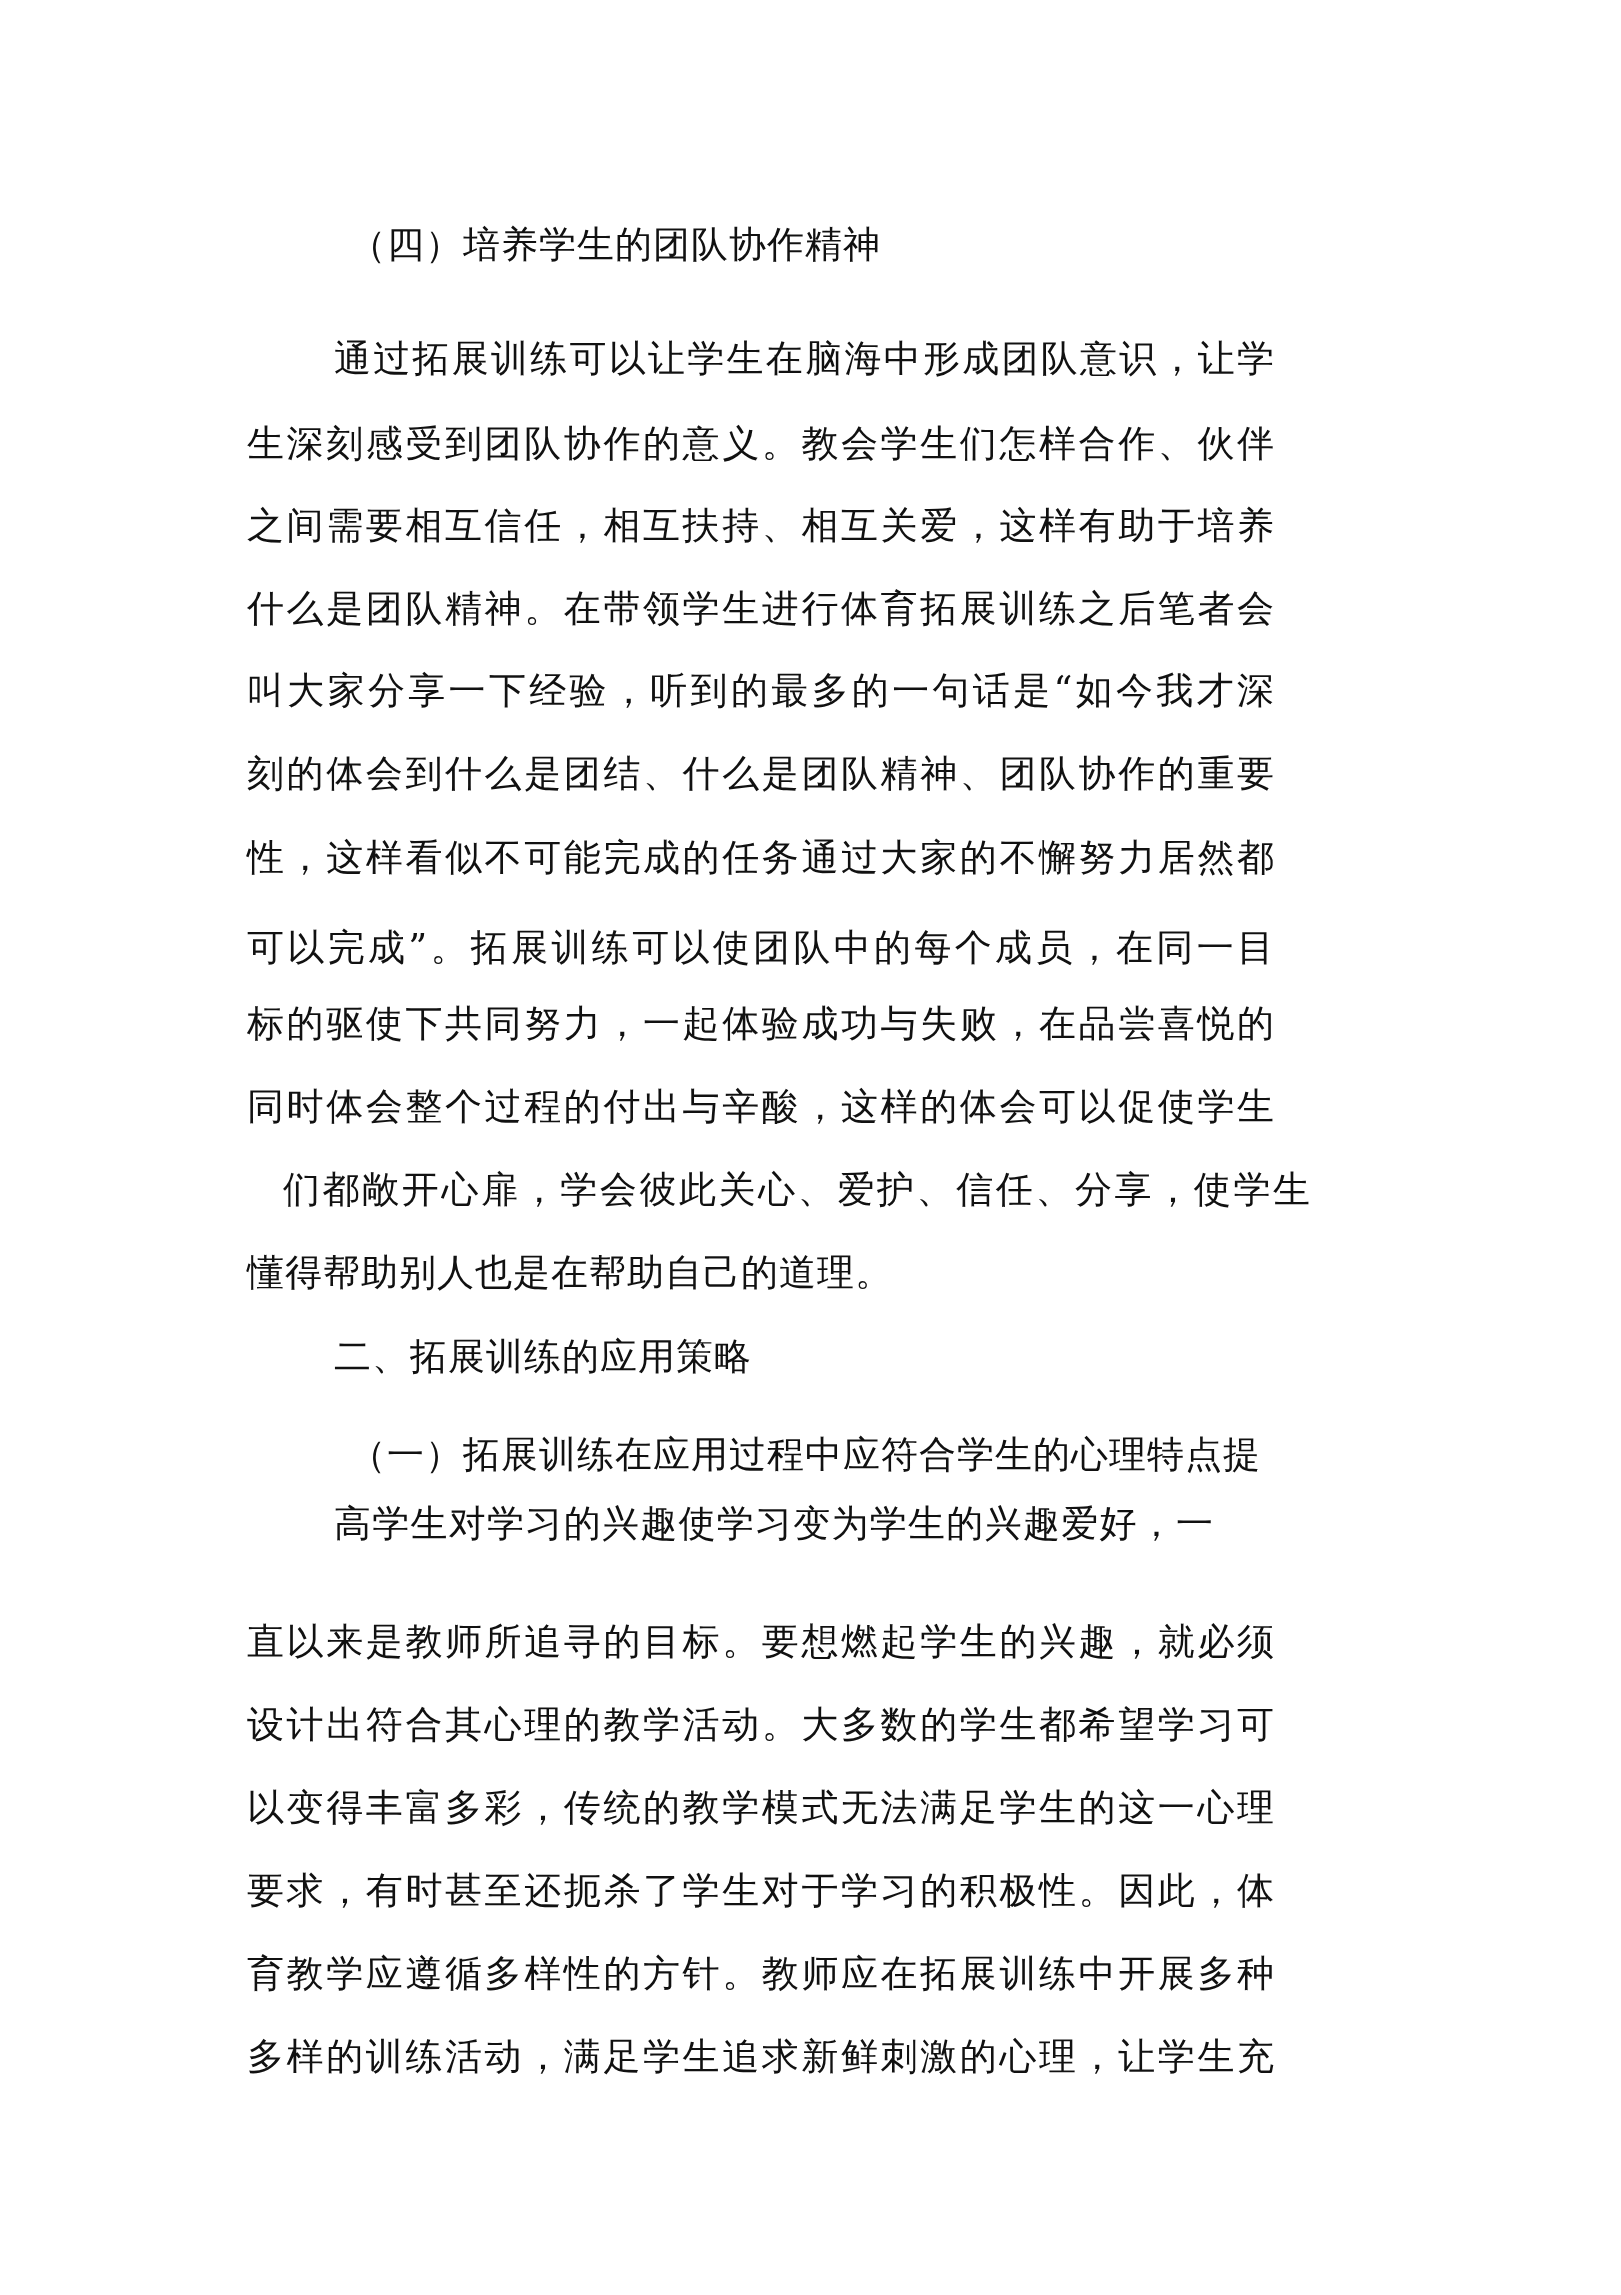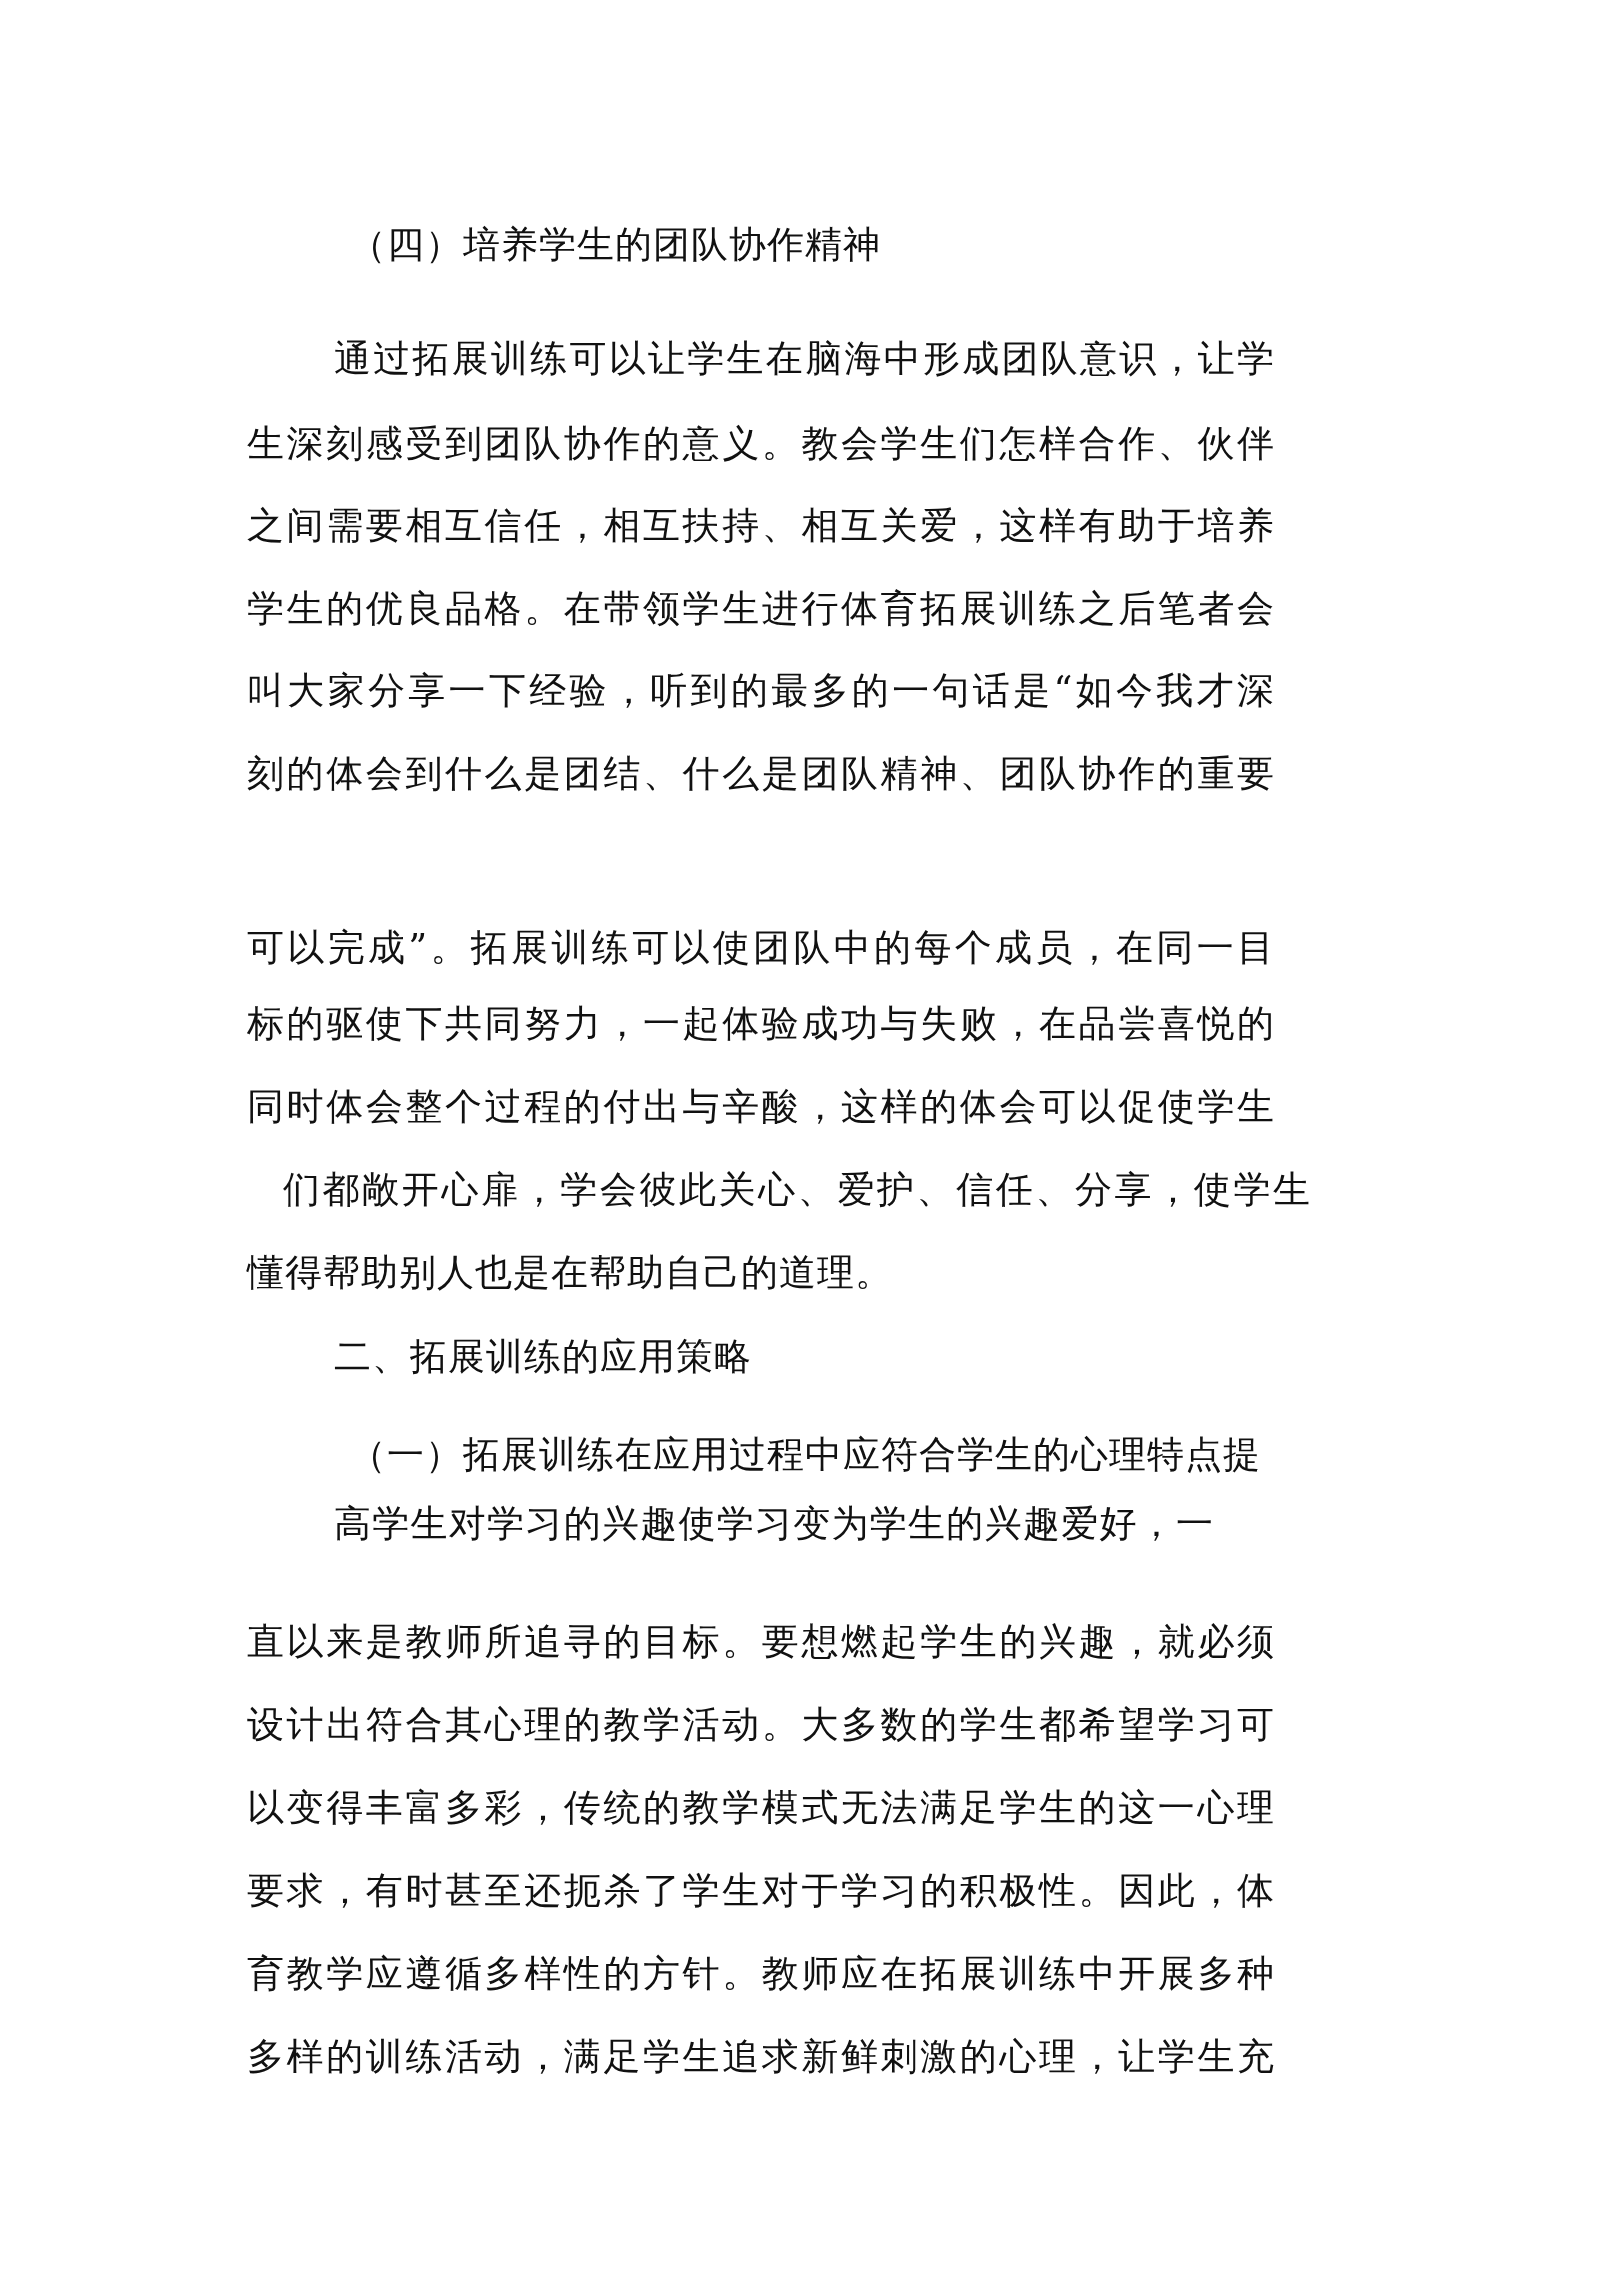--- a/index.html
+++ b/index.html
@@ -66,23 +66,24 @@
 </head>
 <body>
 
 <div class="page">
 
   <div class="line heading-line paren" style="top:220px;">（四）培养学生的团队协作精神</div>
 
   <div class="line indent-line" style="top:334px;">通过拓展训练可以让学生在脑海中形成团队意识，让学</div>
   <div class="line body-line" style="top:419px;">生深刻感受到团队协作的意义。教会学生们怎样合作、伙伴</div>
   <div class="line body-line" style="top:501px;">之间需要相互信任，相互扶持、相互关爱，这样有助于培养</div>
-  <div class="line body-line" style="top:584px;">学生的优良品格。在带领学生进行体育拓展训练之后笔者会</div>
+  <div class="line body-line" style="top:584px;">什么是团队精神。在带领学生进行体育拓展训练之后笔者会</div>
   <div class="line body-line" style="top:666px;">叫大家分享一下经验，听到的最多的一句话是“如今我才深</div>
   <div class="line body-line" style="top:749px;">刻的体会到什么是团结、什么是团队精神、团队协作的重要</div>
+  <div class="line body-line" style="top:833px;">性，这样看似不可能完成的任务通过大家的不懈努力居然都</div>
   <div class="line body-line" style="top:916px;margin-top:7px;">可以完成”。拓展训练可以使团队中的每个成员，在同一目</div>
   <div class="line body-line" style="top:999px;">标的驱使下共同努力，一起体验成功与失败，在品尝喜悦的</div>
   <div class="line body-line" style="top:1082px;">同时体会整个过程的付出与辛酸，这样的体会可以促使学生</div>
   <div class="line body-line" style="top:1165px;margin-left:36px;">们都敞开心扉，学会彼此关心、爱护、信任、分享，使学生</div>
   <div class="line body-line last" style="top:1248px;">懂得帮助别人也是在帮助自己的道理。</div>
 
   <div class="line heading-multi-1" style="top:1430px;">（一）拓展训练在应用过程中应符合学生的心理特点提</div>
 
   <div class="line heading-line" style="top:1332px;">二、拓展训练的应用策略</div>
   <div class="line heading-multi-2" style="top:1499px;">高学生对学习的兴趣使学习变为学生的兴趣爱好，一</div>

